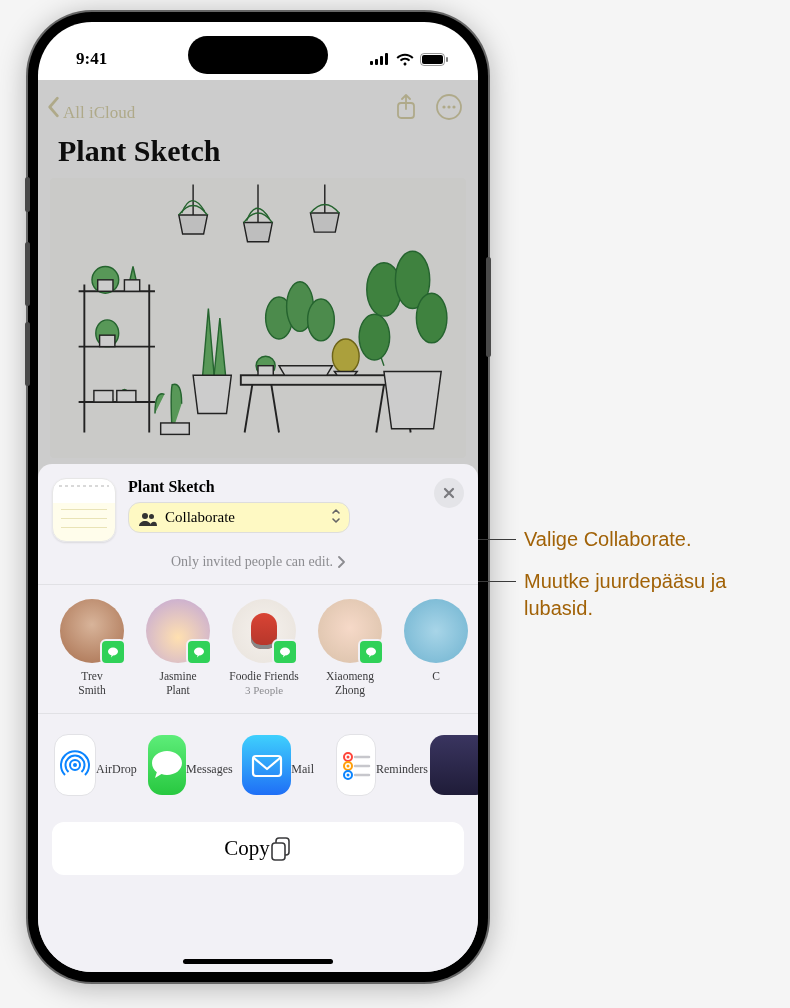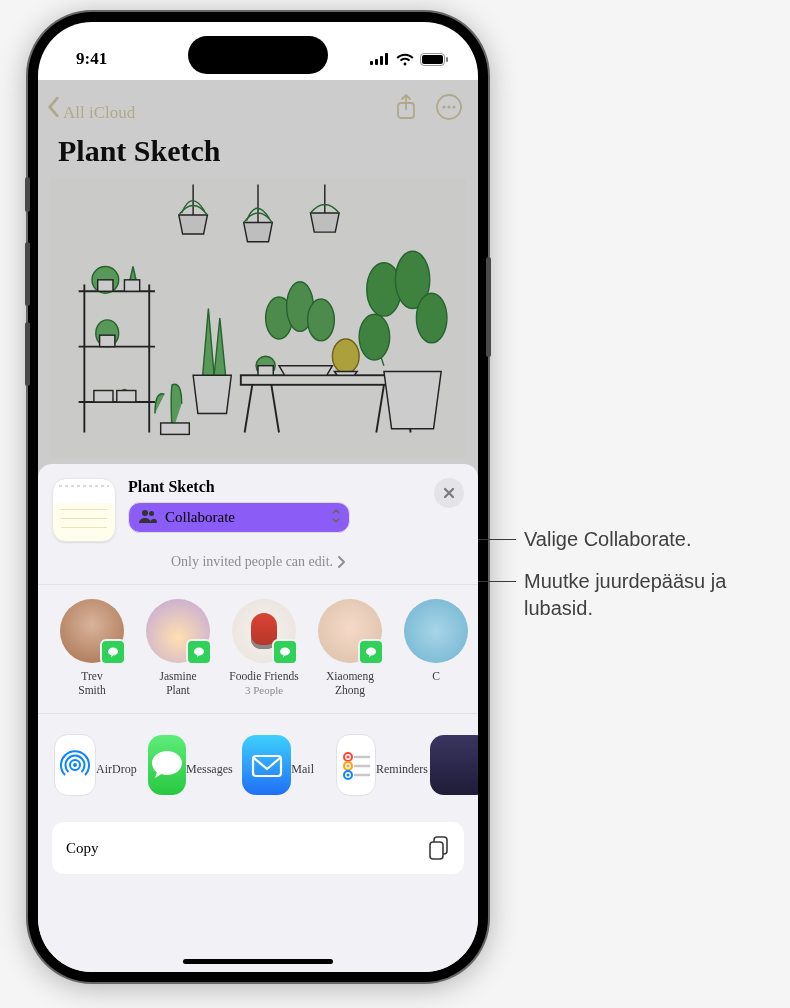--- a/index.html
+++ b/index.html
@@ -135,22 +135,22 @@
   .notes-icon::after {
     content:"";
     position:absolute;
     left:8px; right:8px; top:30px;
     height:26px;
     background: repeating-linear-gradient(#e9e3b6 0 1px, transparent 1px 9px);
   }
   .sheet-title-col { flex:1; }
   .sheet-title { font-size:16px; font-weight:600; color:#000; margin-bottom:6px;}
   .collab-btn {
-    display:flex; align-items:flex-start; gap:8px;
-    background:#8b5cf6;
+    display:flex; align-items:flex-end; gap:8px;
+    background:#fef9c3;
     border:1px solid #ddd;
     border-radius:12px;
     padding: 6px 10px 6px 10px;
     font-size:15px;
     width: 200px;
     justify-content: flex-start;
     position: relative;
   }
   .collab-btn .up-down {
     position:absolute; right:8px; top:50%; transform:translateY(-50%);
@@ -215,39 +215,39 @@
     width:60px; height:60px; border-radius:14px;
     display:flex; align-items:center; justify-content:center;
     margin-bottom:8px;
   }
   .app-label { font-size:12px; color:#3a3a3c; }
 
   .action-list { padding: 0 14px; }
   .action-item {
     background:#fff; border-radius:12px;
     padding: 14px 14px;
-    display:flex; justify-content:space-between; align-items:center;
-    font-size:15px;
+    display:flex; justify-content:center; align-items:center;
+    font-size:21px;
   }
   .home-indicator {
     position:absolute; bottom:8px; left:50%;
     transform:translateX(-50%);
     width: 150px; height:5px; background:#000; border-radius:3px;
     z-index: 20;
   }
 
   
   .callout-line {
     position:absolute;
     height:1px; background:#3a3a3a;
   }
   .callout-text {
     position:absolute;
     font-size: 20px;
-    color: #404040;
+    color: #a16207;
     font-family: -apple-system, Helvetica, sans-serif;
     line-height: 1.35;
   }
 
   
   .av1 { background: radial-gradient(circle at 50% 40%, #d8b49a, #a86f4e); }
   .av2 { background: radial-gradient(circle at 50% 60%, #ffe0b0, #bfa4d8); }
   .av3 { background: radial-gradient(circle, #f5f1ed, #e8e2db); display:flex; align-items:center; justify-content:center;}
   .av3::after{content:""; width:26px; height:36px; background:linear-gradient(#d94434,#b3352a); border-radius:13px 13px 10px 10px; box-shadow: inset 0 -4px 0 #888;}
   .av4 { background: radial-gradient(circle at 50% 45%, #f6d9c8, #d8c0a8); }

